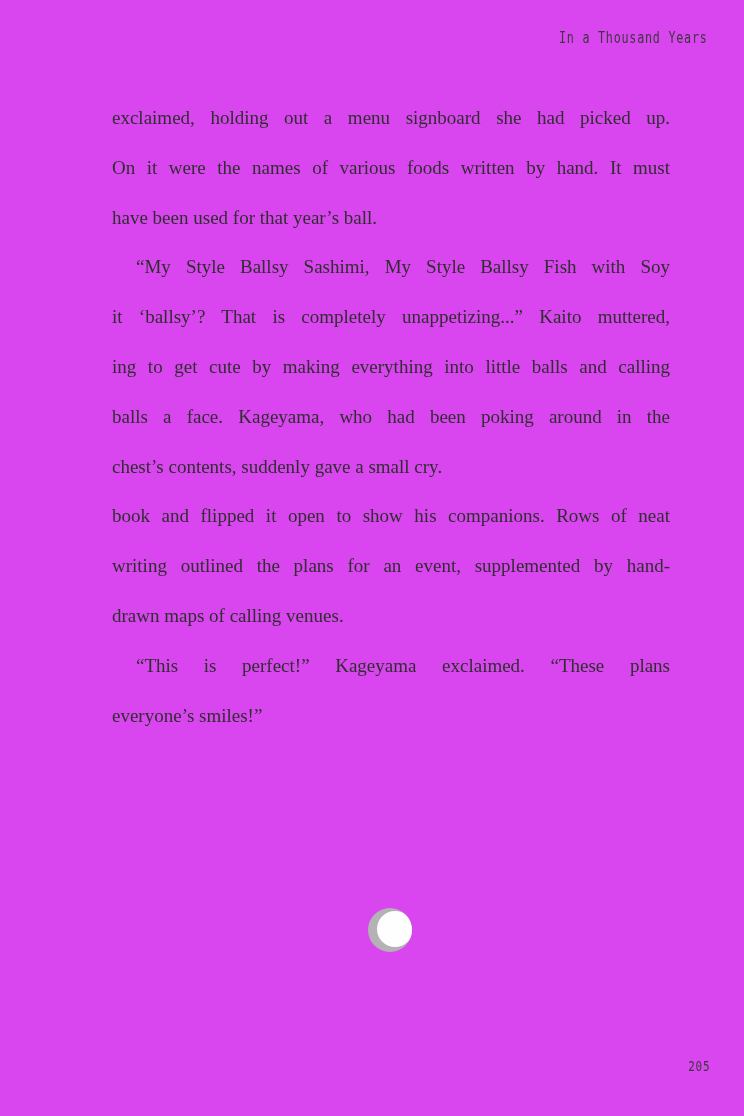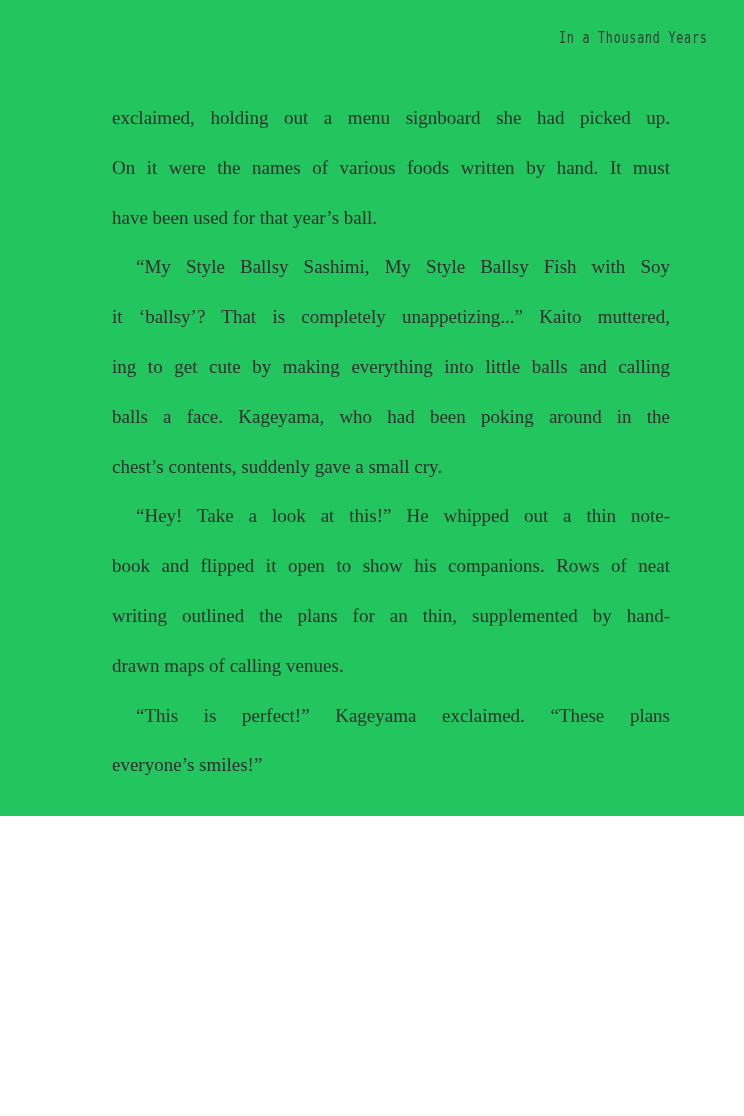--- a/index.html
+++ b/index.html
@@ -3,22 +3,22 @@
 <meta charset="utf-8">
 <style>
   html, body {
     margin: 0;
     padding: 0;
     background: #ffffff;
   }
   .page {
     position: relative;
     width: 744px;
-    height: 816px;
-    background: #22c55e;
+    height: 1116px;
+    background: #d946ef;
     overflow: hidden;
     font-family: "Liberation Serif", serif;
     color: #2f2f2f;
   }
   .running-head {
     position: absolute;
     top: 29px;
     right: 36px;
     font-family: "DejaVu Sans Mono", monospace;
     font-size: 15px;
@@ -95,23 +95,22 @@
 
   <div class="text-block">
       <div class="line">exclaimed, holding out a menu signboard she had picked up.</div>
       <div class="line">On it were the names of various foods written by hand. It must</div>
       <div class="line last">have been used for that year’s ball.</div>
       <div class="line indent">“My Style Ballsy Sashimi, My Style Ballsy Fish with Soy</div>
       <div class="line">it ‘ballsy’? That is completely unappetizing...” Kaito muttered,</div>
       <div class="line">ing to get cute by making everything into little balls and calling</div>
       <div class="line">balls a face. Kageyama, who had been poking around in the</div>
       <div class="line last">chest’s contents, suddenly gave a small cry.</div>
-      <div class="line indent">“Hey! Take a look at this!” He whipped out a thin note-</div>
       <div class="line">book and flipped it open to show his companions. Rows of neat</div>
-      <div class="line">writing outlined the plans for an thin, supplemented by hand-</div>
+      <div class="line">writing outlined the plans for an event, supplemented by hand-</div>
       <div class="line last">drawn maps of calling venues.</div>
       <div class="line indent">“This is perfect!” Kageyama exclaimed. “These plans</div>
       <div class="line last">everyone’s smiles!”</div>
     </div>
 
   <div class="ornament">
     <div class="moon-outer" style="background: rgb(180, 178, 181);">
       <div class="moon-cut"></div>
     </div>
   </div>

